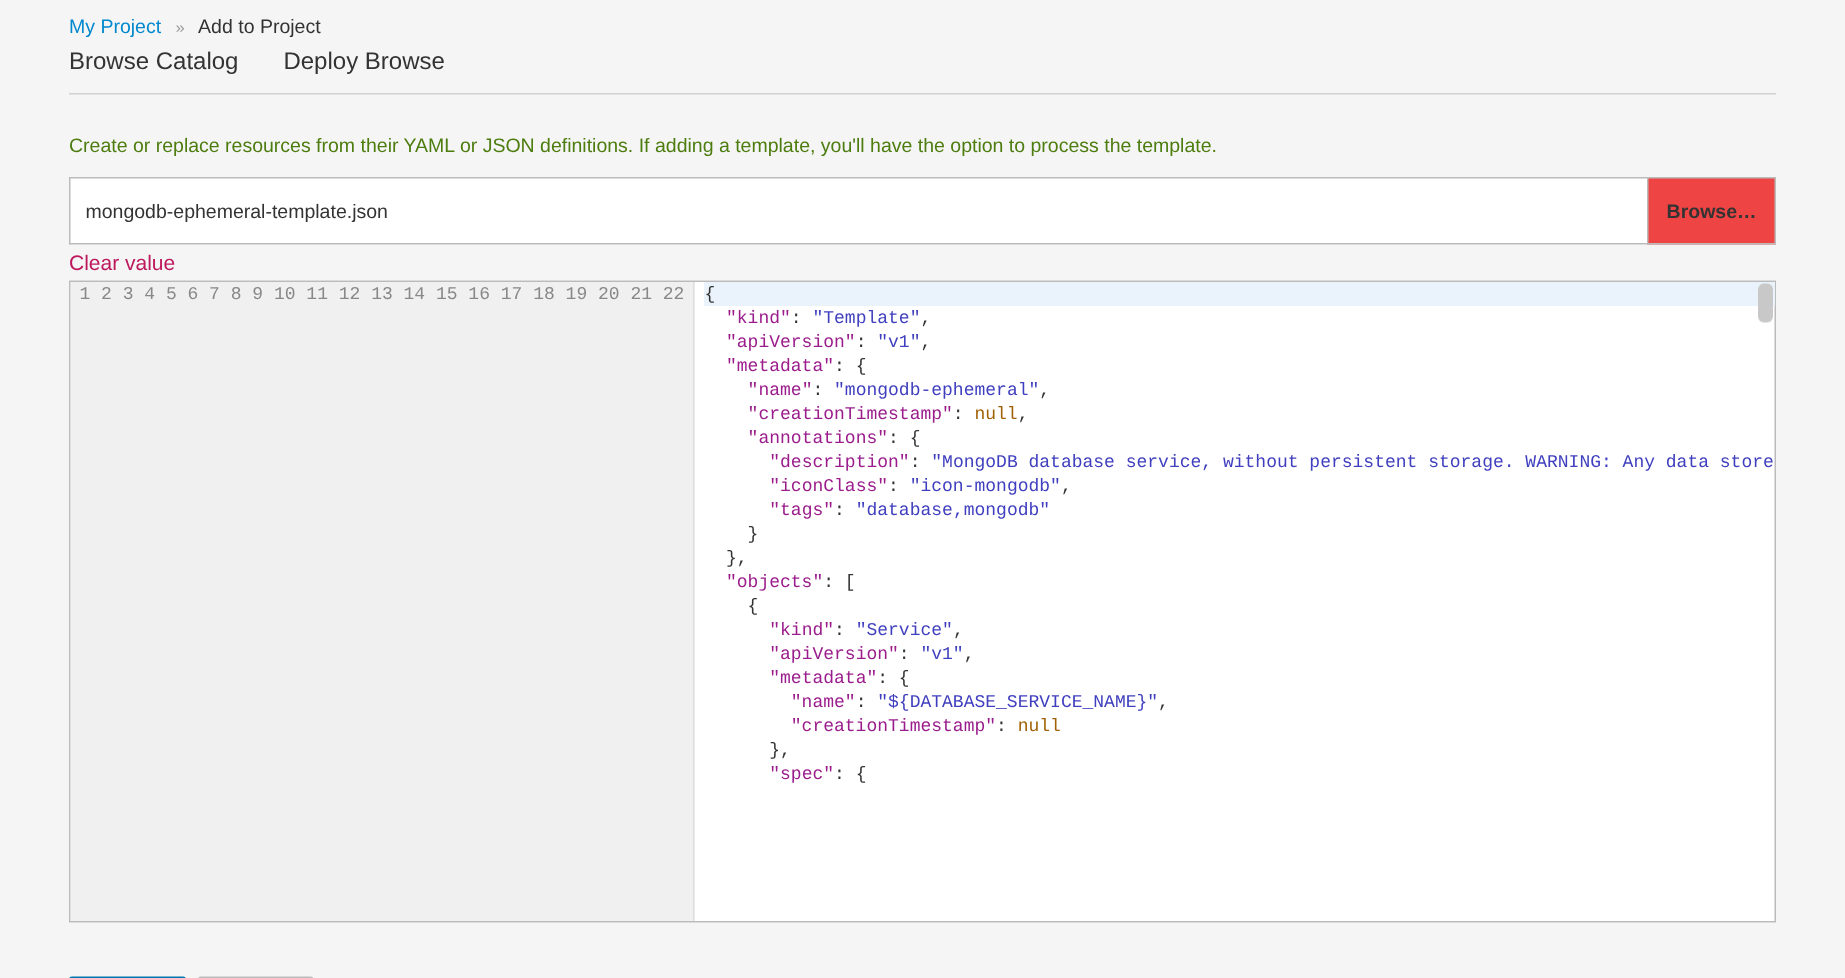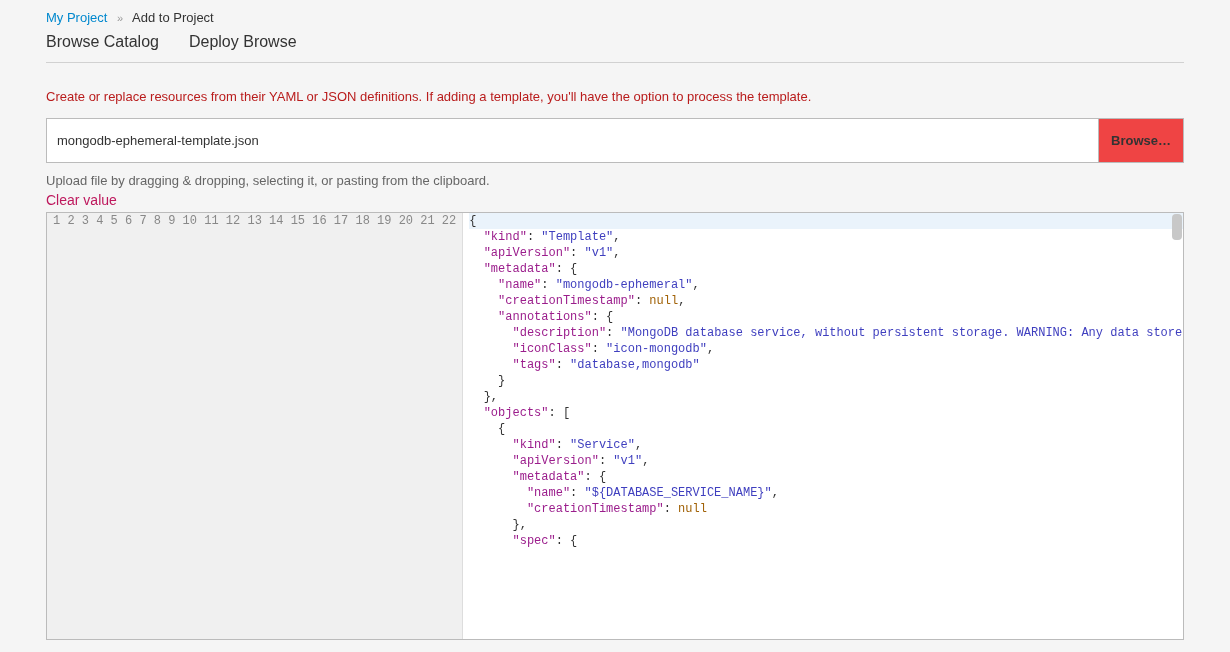--- a/index.html
+++ b/index.html
@@ -43,21 +43,21 @@
   margin-bottom: -1px;
 }
 .tab.active {
   color: #0088ce;
   border-bottom: 2px solid #0088ce;
 }
 .description {
   margin-top: 26px;
   margin-bottom: 14px;
   font-size: 13px;
-  color: #b91c1c;
+  color: #4d7c0f;
 }
 .file-row {
   display: flex;
   width: 100%;
 }
 .file-input {
   flex: 1;
   border: 1px solid #bbb;
   background: #fff;
   padding: 14px 10px;
@@ -173,21 +173,20 @@
     <div class="tab">Deploy Browse</div>
   </div>
 
   <div class="description">Create or replace resources from their YAML or JSON definitions. If adding a template, you'll have the option to process the template.</div>
 
   <div class="file-row">
     <input class="file-input" type="text" readonly="" value="mongodb-ephemeral-template.json" style="">
     <button class="browse-btn">Browse…</button>
   </div>
 
-  <div class="helper-text">Upload file by dragging &amp; dropping, selecting it, or pasting from the clipboard.</div>
   <a class="clear-link">Clear value</a>
 
   <div class="editor-wrap">
     <div class="gutter" id="gutter">1
 2
 3
 4
 5
 6
 7

